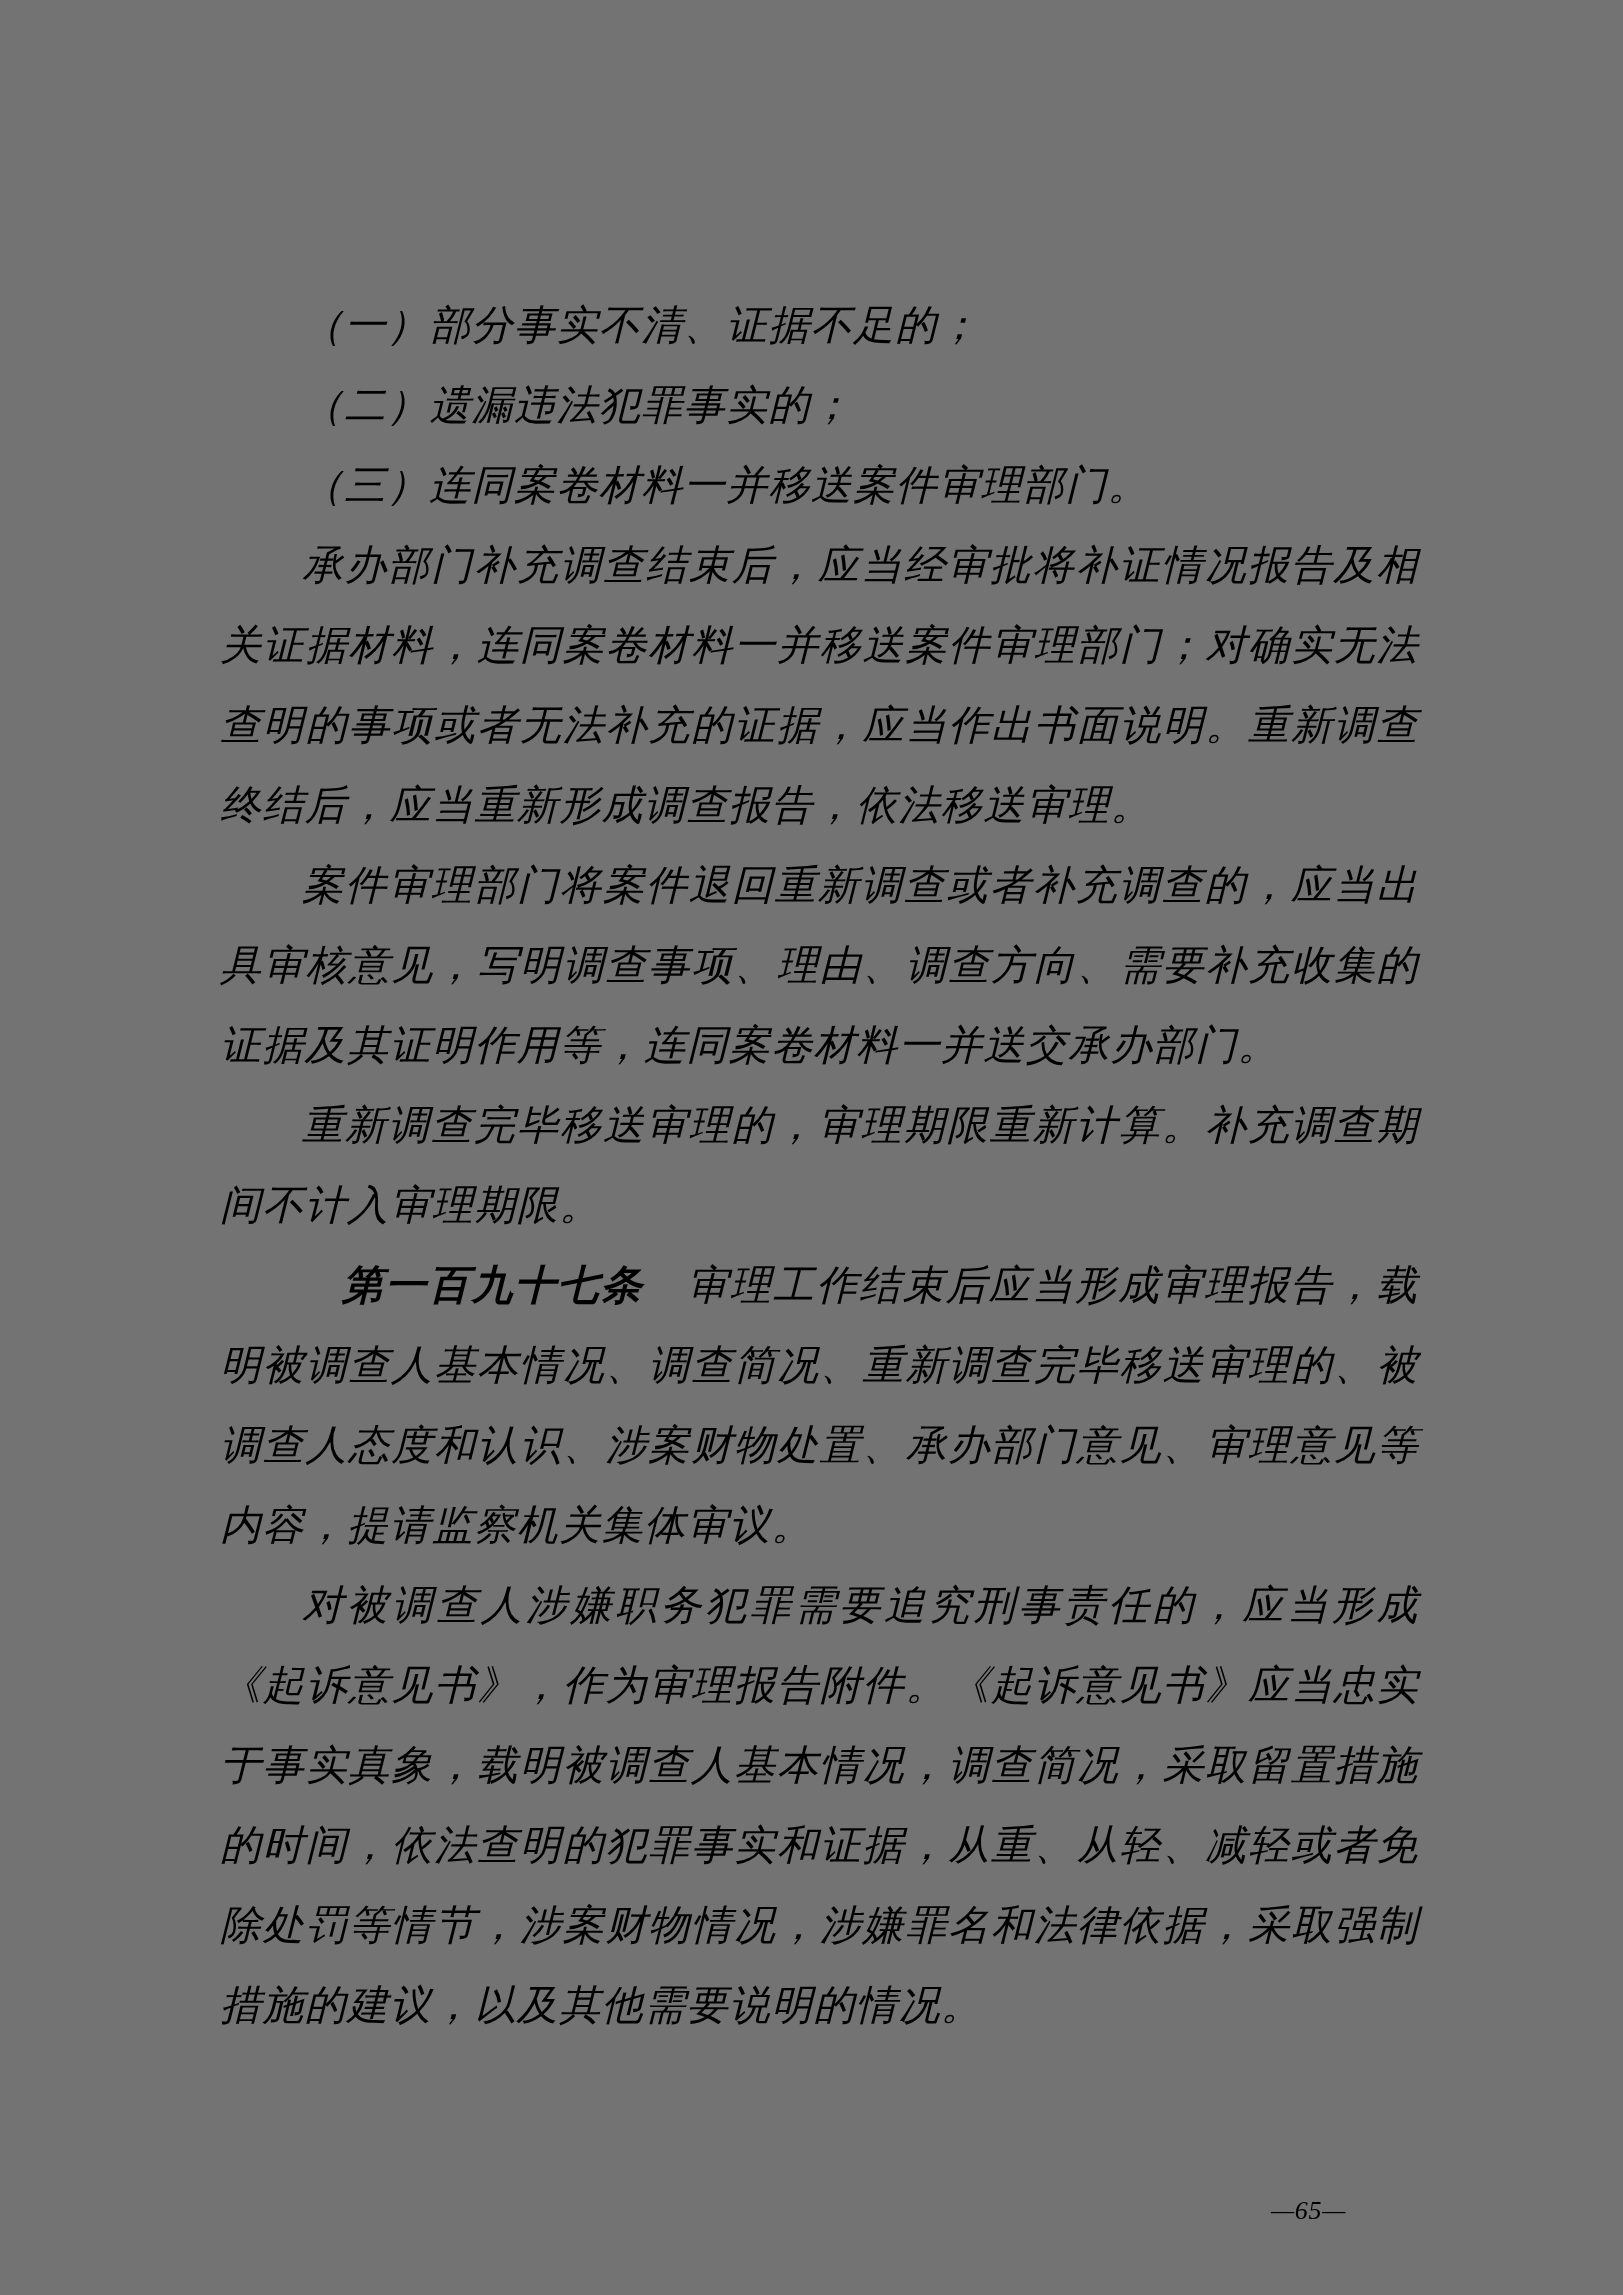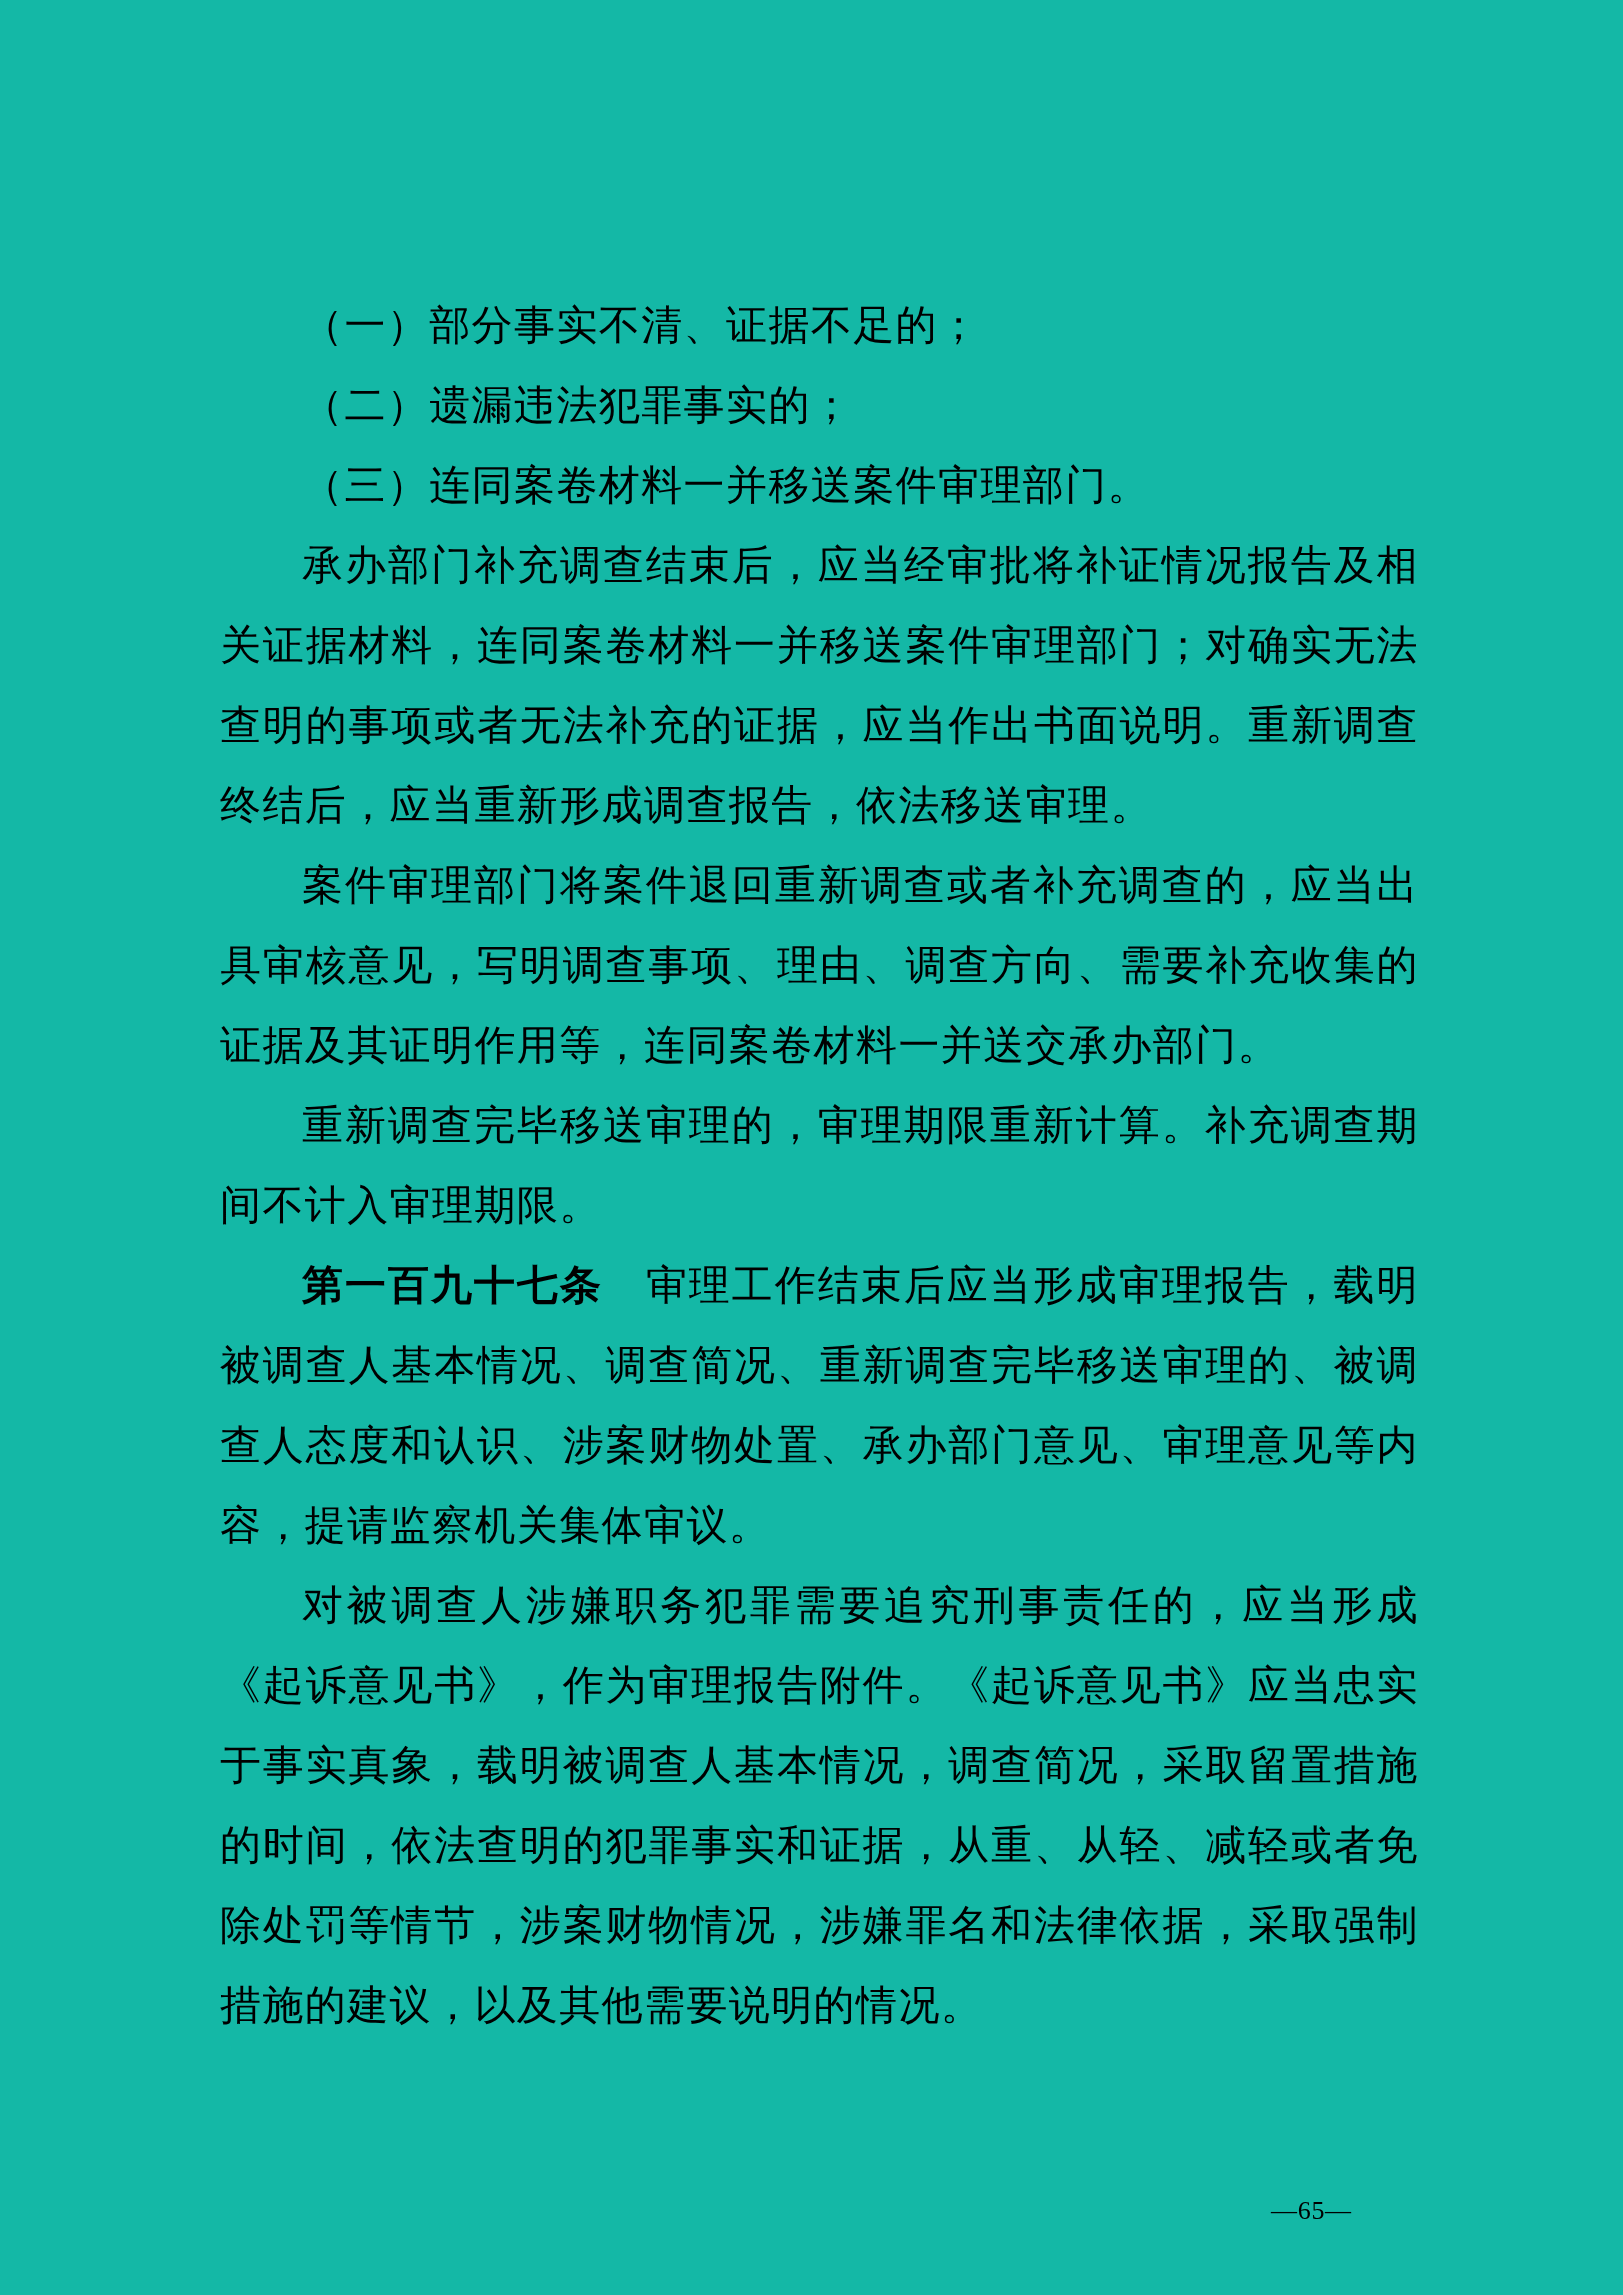--- a/index.html
+++ b/index.html
@@ -4,23 +4,24 @@
 <style>
   html, body {
     margin: 0;
     padding: 0;
     background: #ffffff;
   }
   .sheet {
     position: relative;
     width: 1623px;
     height: 2295px;
-    background: #14b8a6;
+    background: #737373;
     overflow: hidden;
     color: #000000;
+    font-style: italic;
   }
   .body-text {
     position: absolute;
     left: 220px;
     top: 285px;
     width: 1199px;
     font-family: "Liberation Serif", "DejaVu Serif", serif;
     font-size: 41px;
     line-height: 80px;
     letter-spacing: 1.4px;
@@ -28,20 +29,21 @@
     text-justify: inter-ideograph;
     color: #000000;
   }
   .body-text p {
     margin: 0;
     padding: 0;
     text-indent: 2em;
   }
   .article-no {
     font-weight: bold;
+    margin-left: 40px;
   }
   .page-number {
     position: absolute;
     left: 1271px;
     top: 2198px;
     font-family: "Liberation Serif", "DejaVu Serif", serif;
     font-size: 26px;
     line-height: 1;
     letter-spacing: 0.7px;
     color: #000000;

